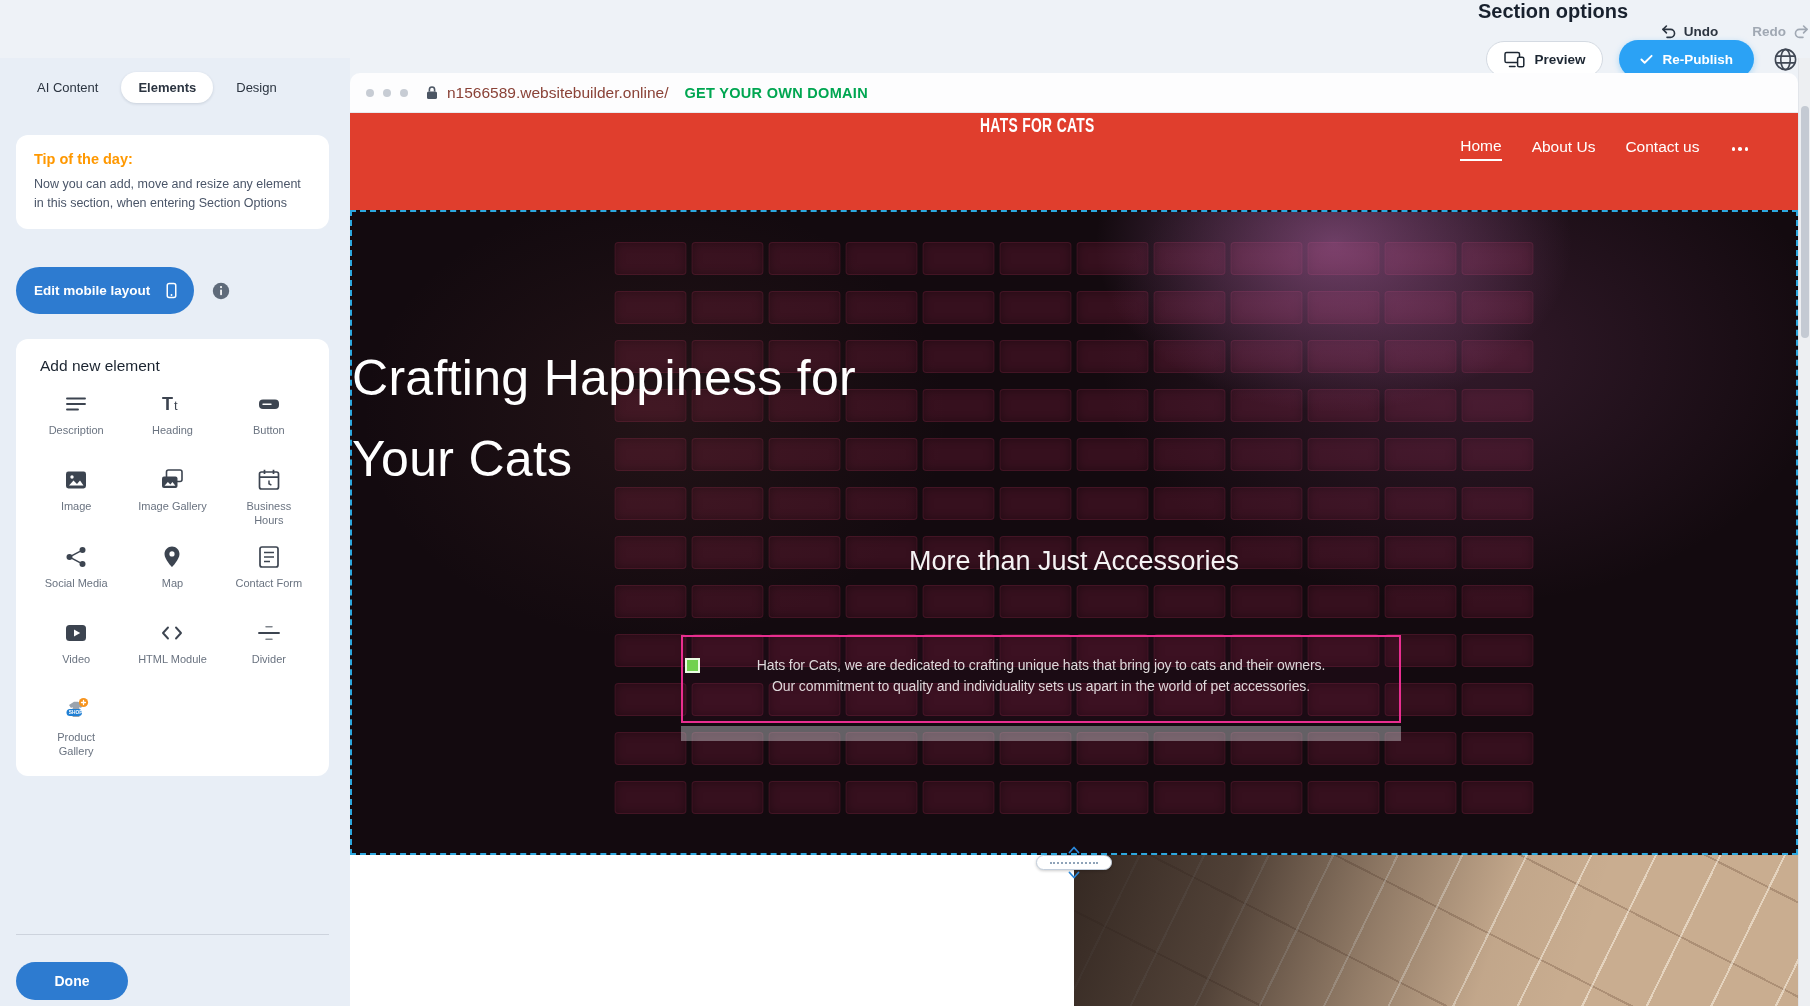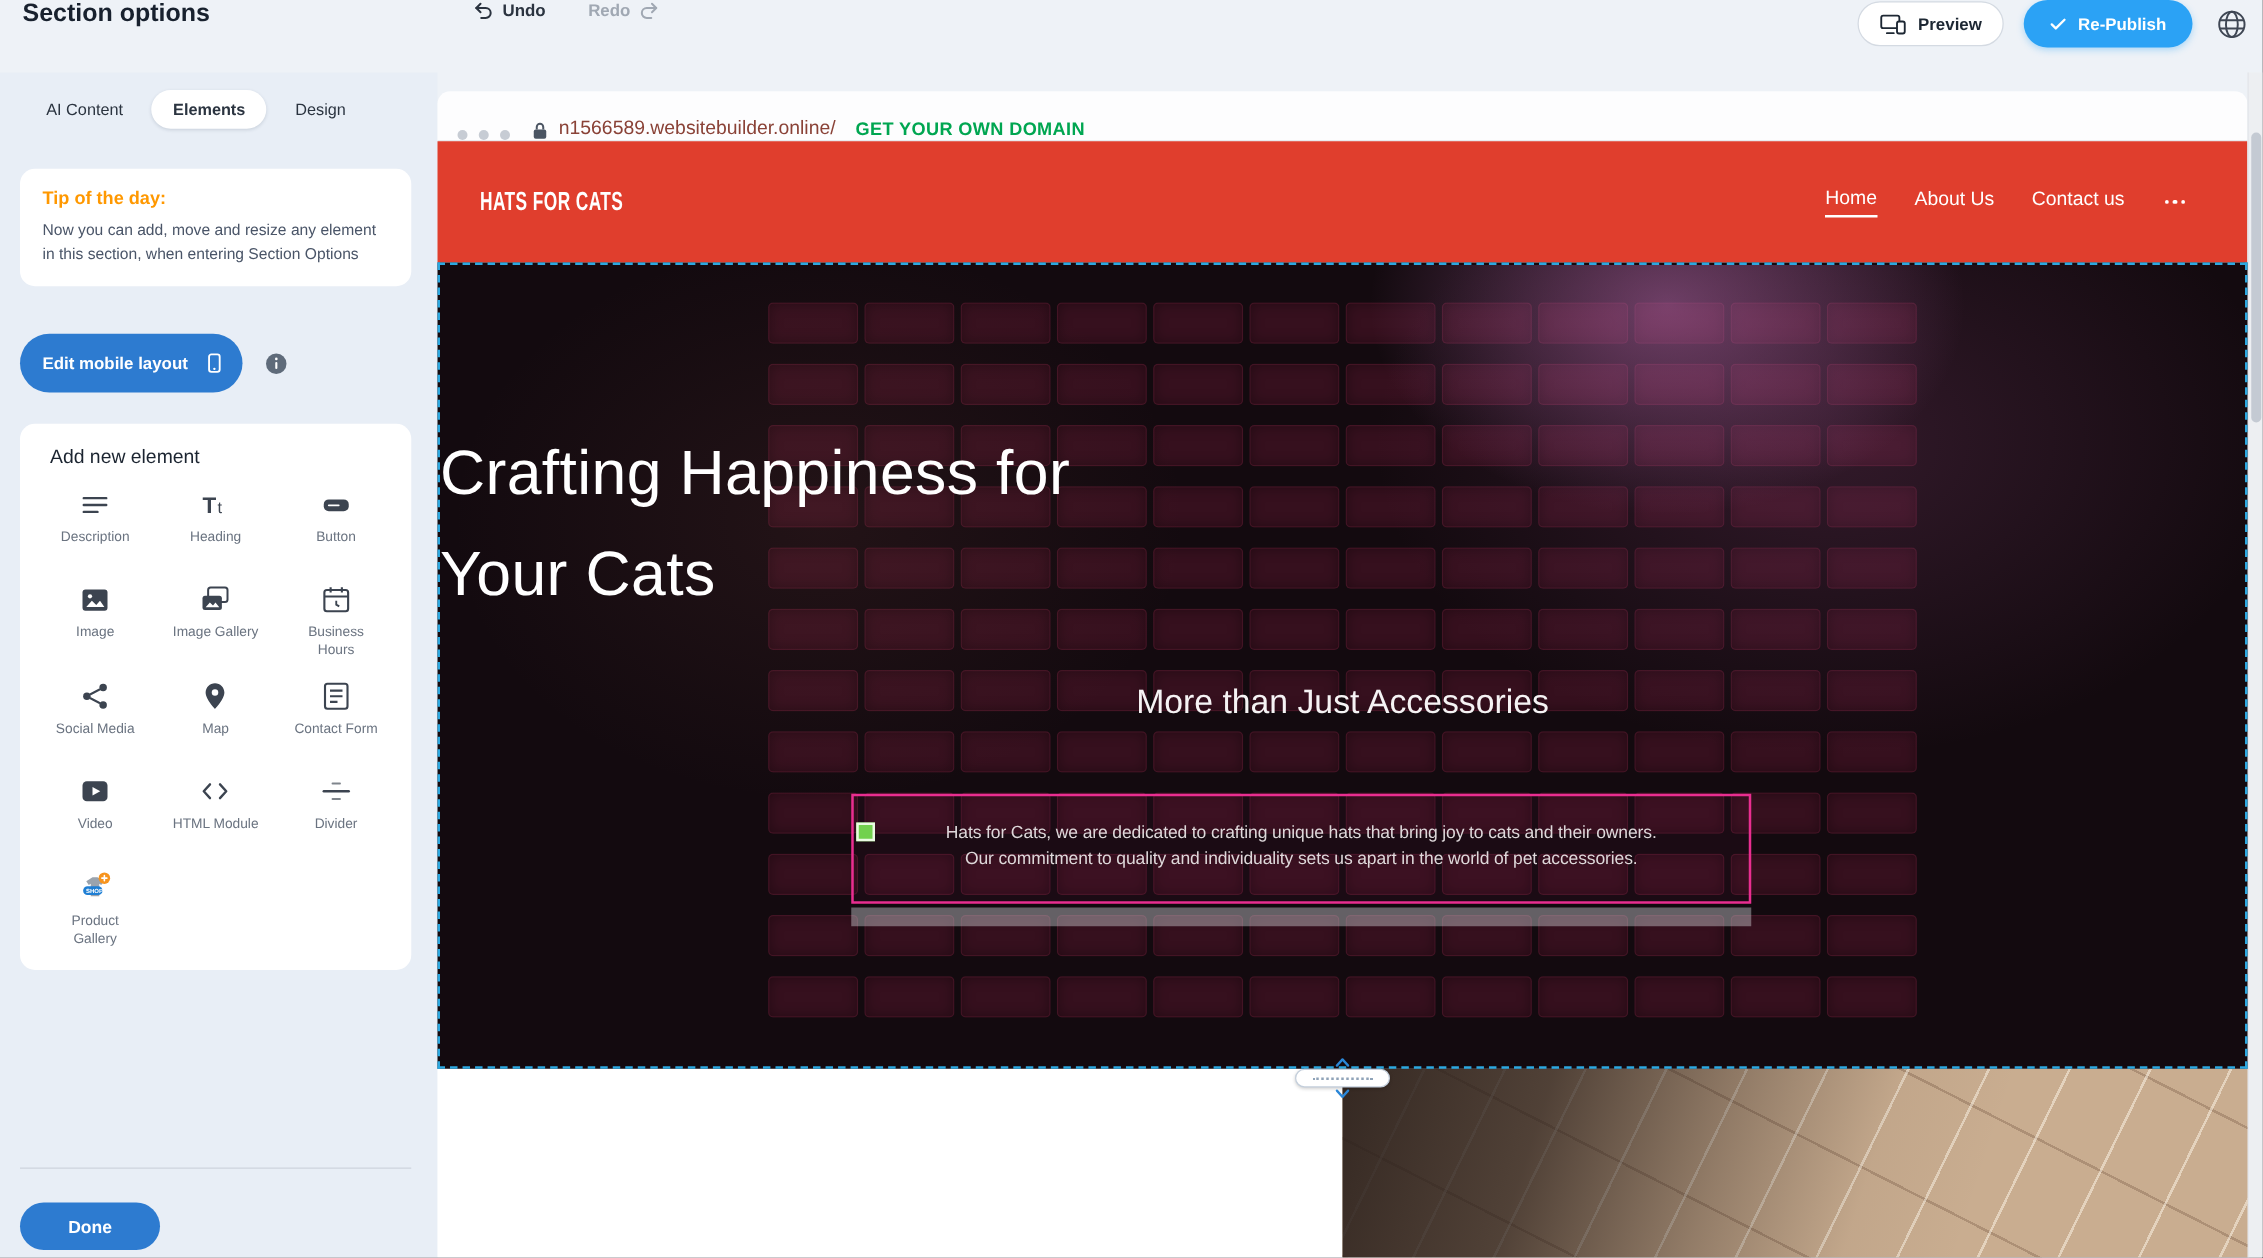--- a/index.html
+++ b/index.html
@@ -2,21 +2,21 @@
 <html><head>
 <meta charset="utf-8">
 <style>
   * { margin:0; padding:0; box-sizing:border-box; }
   html,body { width:1810px; height:1006px; overflow:hidden;
     font-family:"Liberation Sans","DejaVu Sans",sans-serif; background:#eef2f7; }
   .app { position:relative; width:1810px; height:1006px; }
 
   
   .topbar { position:absolute; top:0; left:0; right:0; height:58px;
-    display:flex; align-items:flex-start; }
+    display:flex; align-items:flex-end;flex-direction:column; }
   .topbar-title { width:350px; padding-left:18px; font-size:20px; font-weight:bold; color:#18212e; }
   .history { display:flex; align-items:center; gap:34px; margin-left:28px; }
   .hist-btn { display:flex; align-items:center; gap:7px; font-size:13.5px; font-weight:bold;
     color:#2b3440; cursor:pointer; background:none; border:none; }
   .hist-btn.disabled { color:#a0a8b3; }
   .topbar-right { margin-left:auto; display:flex; align-items:center; gap:16px; padding-right:10px; }
   .btn-preview { display:flex; align-items:center; gap:9px; height:36px; padding:0 17px;
     background:#fff; border:1px solid #d4dae2; border-radius:18px; font-size:13.5px;
     font-weight:bold; color:#1d2733; cursor:pointer; }
   .btn-republish { display:flex; align-items:center; gap:9px; height:38px; padding:0 21px;
@@ -49,29 +49,29 @@
     max-width:72px; }
   .sidebar-divider { position:absolute; top:876px; left:16px; width:313px; height:1px; background:#cdd3dd; }
   .btn-done { position:absolute; top:904px; left:16px; width:112px; height:38px; background:#2d7bd0;
     border:none; border-radius:19px; color:#fff; font-size:14px; font-weight:bold; cursor:pointer; }
 
   
   .stage { position:absolute; top:58px; left:350px; right:12px; bottom:0; display:flex;
     flex-direction:column; }
   .browser-gap { height:15px; }
   .browser-bar { height:40px; background:#fdfdfe; border-radius:10px 10px 0 0;
-    border-bottom:1px solid #e8eaee; display:flex; align-items:flex-end; padding:0 16px; }
+    border-bottom:1px solid #e8eaee; display:flex; align-items:center; padding:0 16px; }
   .win-dots { display:flex; gap:9px; margin-right:18px; }
   .win-dots i { width:8px; height:8px; border-radius:50%; background:#c7ccd4; }
   .url-text { font-size:15.5px; color:#8a4237; margin-left:9px; }
   .domain-cta { font-size:14.5px; font-weight:bold; color:#00a651; margin-left:16px;
     letter-spacing:.3px; text-decoration:none; cursor:pointer; }
 
   .site-header { height:97px; background:#e03e2d; display:flex; align-items:center;
-    padding:0 48px 0 34px; }
+    padding:0 48px 0 34px;flex-direction:column; }
   .site-logo { color:#fff; font-size:21px; font-weight:bold; letter-spacing:.5px;
     transform:scaleX(.66); transform-origin:left center; white-space:nowrap; cursor:pointer; }
   .site-nav { margin-left:auto; display:flex; align-items:center; gap:30px; }
   .nav-link { color:#fff; font-size:15.5px; cursor:pointer; padding-bottom:4px; }
   .nav-link.active { border-bottom:2px solid #fff; }
   .nav-more { display:flex; gap:3px; align-items:center; cursor:pointer; padding:6px 2px; }
   .nav-more i { width:3.5px; height:3.5px; border-radius:50%; background:#fff; }
 
   .hero { position:relative; height:645px; background:#130a0f; border:2px dashed #2ca8e0;
     z-index:2; }

